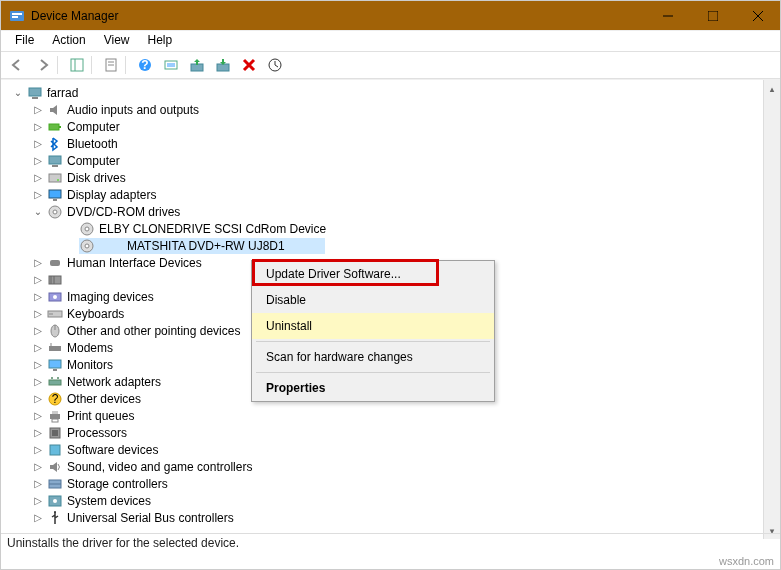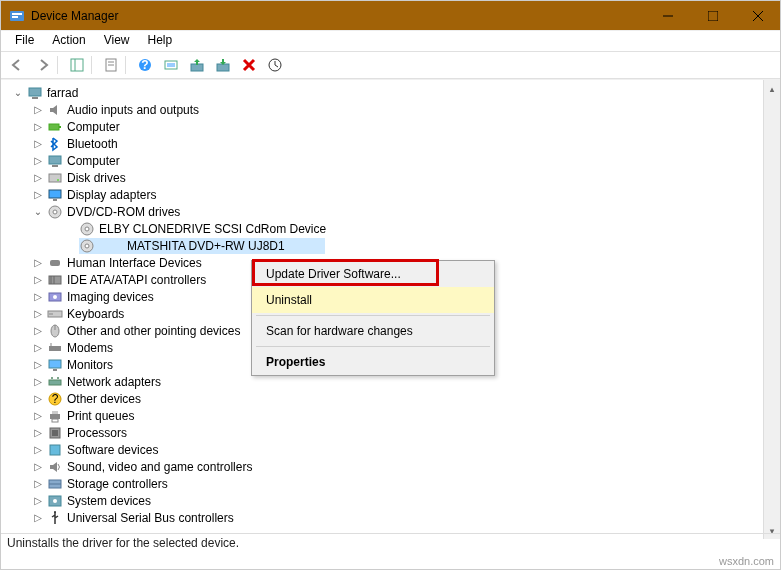--- a/index.html
+++ b/index.html
@@ -249,21 +249,20 @@
       </div>
       <div class="row l1">
         <span class="exp">▷</span>
         <span class="di">
           <svg width="16" height="16" viewBox="0 0 16 16">
             <rect x="2" y="4" width="12" height="8" fill="#999" stroke="#666"></rect>
             <line x1="4" y1="4" x2="4" y2="12" stroke="#666"></line>
             <line x1="7" y1="4" x2="7" y2="12" stroke="#666"></line>
           </svg>
         </span>
-        <span class="lbl">IDE ATA/ATAPI controllers</span>
       </div>
       <div class="row l1">
         <span class="exp">▷</span>
         <span class="di">
           <svg width="16" height="16" viewBox="0 0 16 16">
             <rect x="2" y="4" width="12" height="8" fill="#99d" stroke="#66a"></rect>
             <circle cx="8" cy="8" r="2" fill="#fff"></circle>
           </svg>
         </span>
         <span class="lbl">Imaging devices</span>
@@ -397,20 +396,21 @@
             <path d="M8 2 L8 14 M8 5 L5 7 M8 8 L11 6" stroke="#333" fill="none" stroke-width="1.5"></path>
             <circle cx="8" cy="2" r="1" fill="#333"></circle>
           </svg>
         </span>
         <span class="lbl">Universal Serial Bus controllers</span>
       </div>
     </div>
 
   <div class="ctxmenu" style="left:250px; top:180px;">
     <div class="ci">Update Driver Software...</div>
+    <div class="ci">Disable</div>
     <div class="ci hl">Uninstall</div>
     <div class="sep2"></div>
     <div class="ci">Scan for hardware changes</div>
     <div class="sep2"></div>
     <div class="ci bold">Properties</div>
   </div>
   <div class="redbox" style="left:251px; top:179px; width:187px; height:27px;"></div>
 
   <div class="scrollbar">
     <div class="sa">▴</div>

